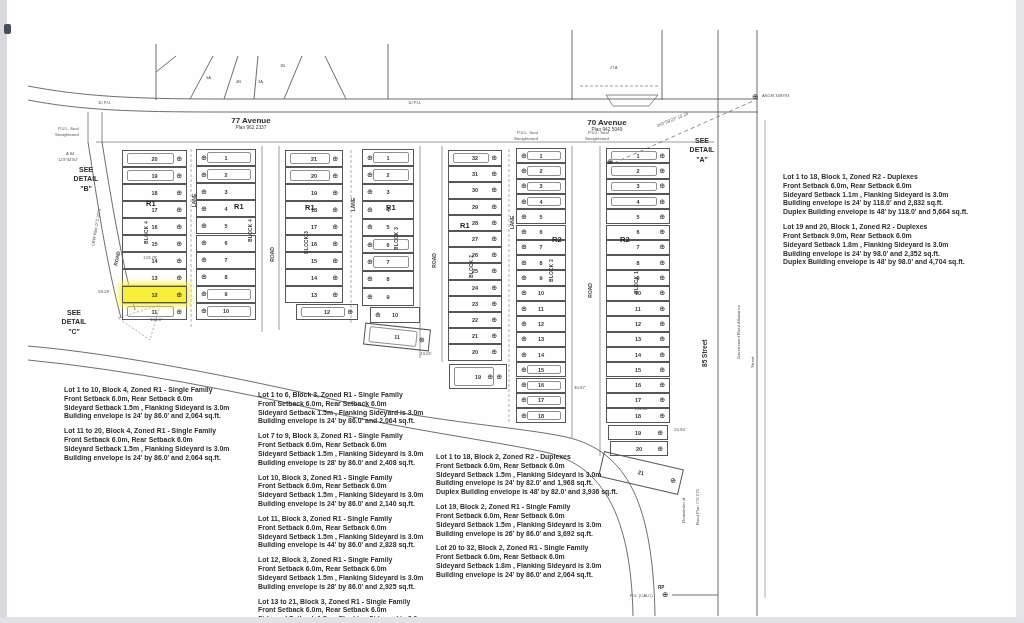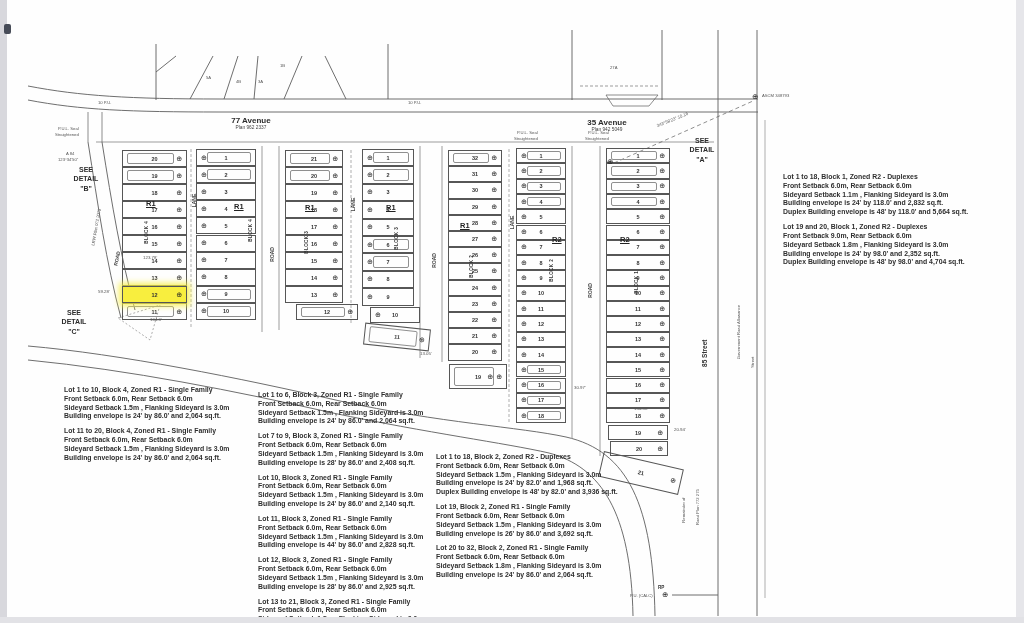--- a/index.html
+++ b/index.html
@@ -14,21 +14,21 @@
   
   .lot{position:absolute;box-sizing:border-box;border:1px solid #565656;background:transparent;}
   .lot.hl{background:#f8ee3e;box-shadow:0 0 6px 3px rgba(248,238,62,.85);z-index:3;}
   .lot .lot-number{position:absolute;left:0;right:0;top:50%;transform:translateY(-54%);
         text-align:center;font-size:5.5px;font-weight:bold;color:#333;}
   .lot .monument-icon{position:absolute;top:50%;transform:translateY(-52%);font-size:7px;
         line-height:1;color:#222;}
   .lot .env{position:absolute;top:2px;bottom:2px;border:0.8px solid #8f8f8f;border-radius:2px;}
   
   .map-label{position:absolute;font-size:5px;font-weight:bold;color:#444;white-space:nowrap;line-height:1;}
-  .map-label.zone{font-size:7.5px;color:#222;text-decoration:underline;}
+  .map-label.zone{font-size:7.5px;color:#222;}
   .map-label.blk{font-size:4.6px;letter-spacing:.4px;color:#333;}
   .map-label.dim{font-size:4.4px;font-weight:normal;color:#555;}
   .map-label.tiny{font-size:4.2px;font-weight:normal;color:#555;}
   .map-label.tiny-b{font-size:4.6px;color:#333;}
   .map-label.street-v{font-size:6.5px;color:#333;}
   .monument{position:absolute;font-size:7.5px;line-height:1;color:#222;}
   .detail-label{position:absolute;width:48px;text-align:center;font-size:7px;font-weight:bold;
         color:#2b2b2b;line-height:1.35;}
   .avenue-label{position:absolute;width:110px;text-align:center;}
   .avenue-name{font-size:8px;font-weight:bold;color:#2b2b2b;}
@@ -550,21 +550,21 @@
       <div class="map-label tiny" style="left: 630px; top: 594px;">P.U. (CALC)</div>
       <div class="map-label tiny" style="left: 762px; top: 94px;">ASCM 348793</div>
       <div class="monument" style="left: 752px; top: 93px;">⊕</div>
       <div class="monument" style="left: 662px; top: 591px;">⊕</div>
       <div class="monument" style="left: 607px; top: 158px;">⊕</div>
       <div class="avenue-label" style="left: 196px; top: 116px;">
         <div class="avenue-name">77 Avenue</div>
         <div class="avenue-plan">Plan 962 2337</div>
       </div>
       <div class="avenue-label" style="left: 552px; top: 118px;">
-        <div class="avenue-name">35 Avenue</div>
+        <div class="avenue-name">70 Avenue</div>
         <div class="avenue-plan">Plan 942 5049</div>
       </div>
       <div class="detail-label" style="left: 62px; top: 165px;">
         <div>SEE</div>
         <div>DETAIL</div>
         <div>"B"</div>
       </div>
       <div class="detail-label" style="left: 50px; top: 308px;">
         <div>SEE</div>
         <div>DETAIL</div>

